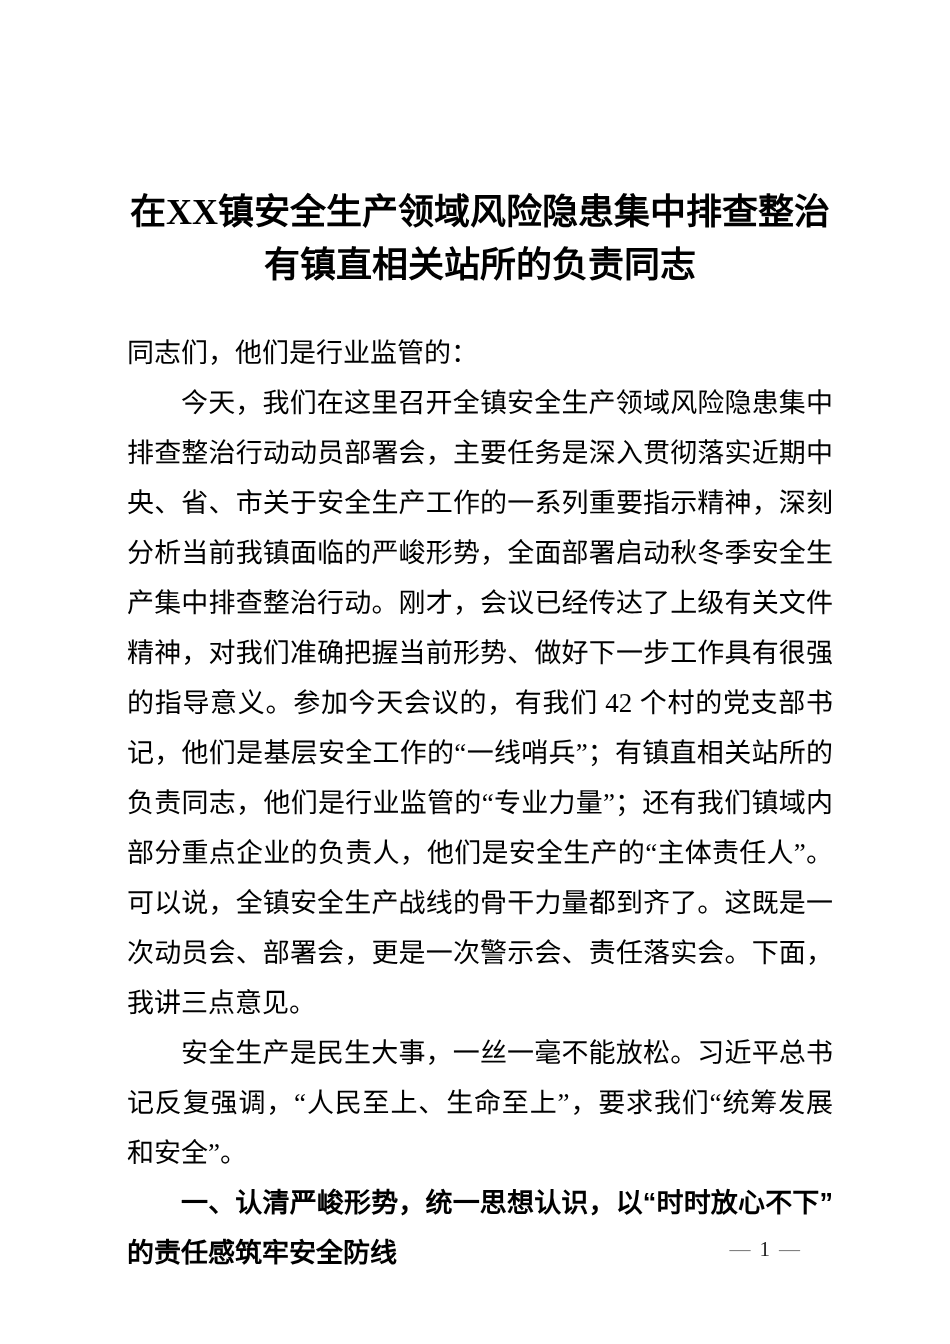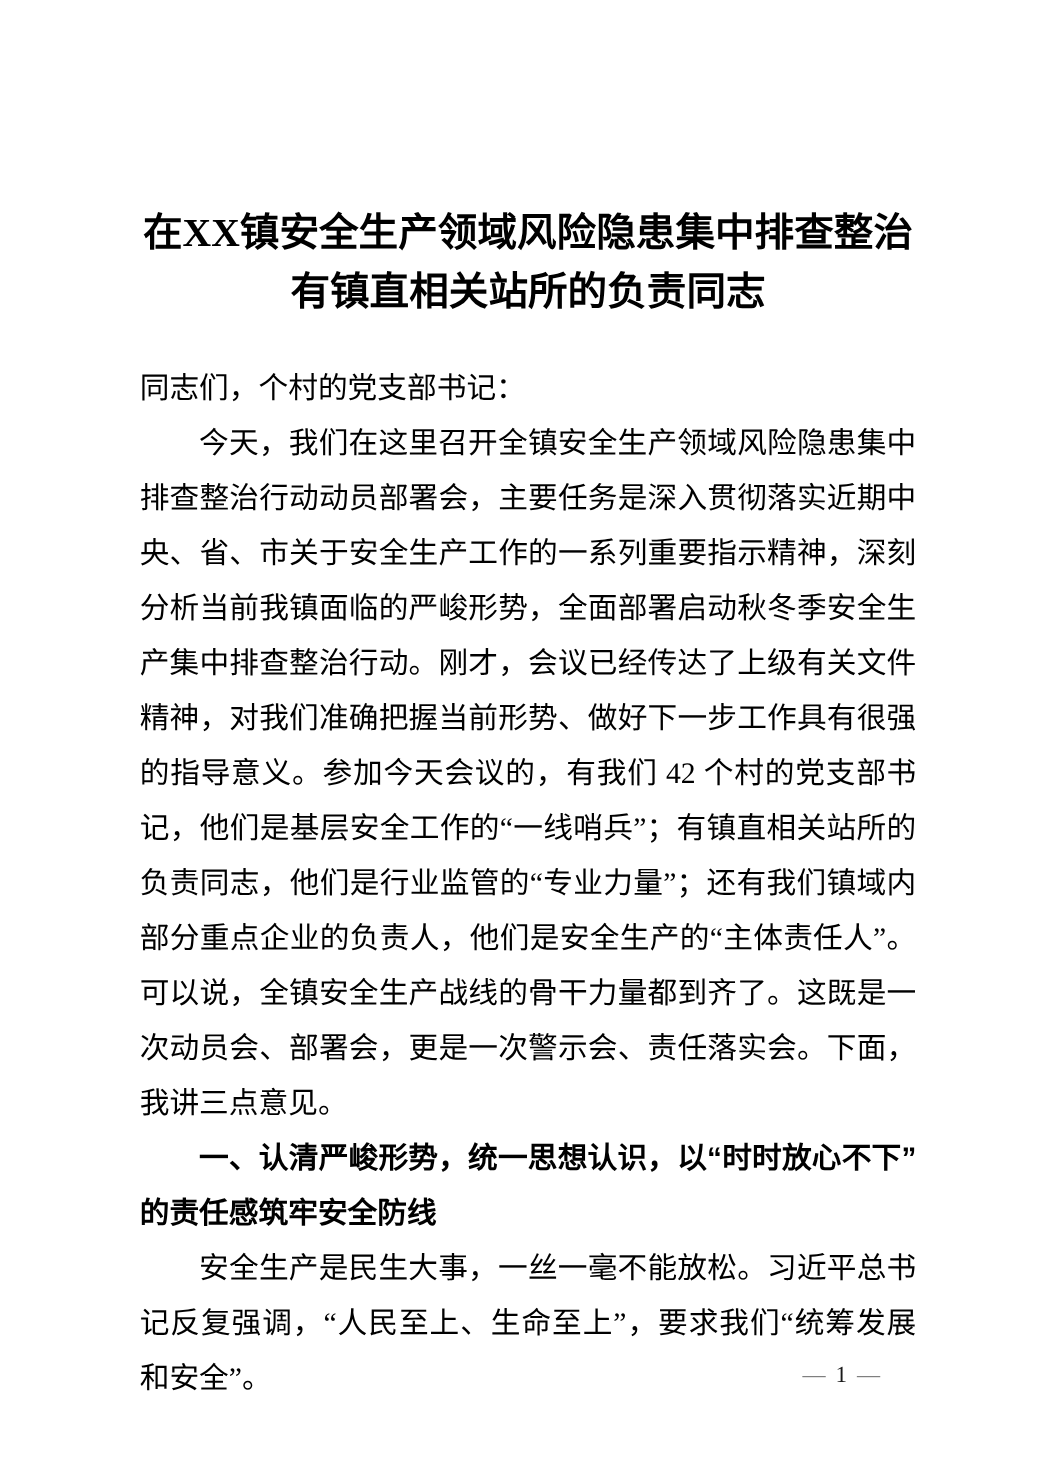--- a/index.html
+++ b/index.html
@@ -74,27 +74,27 @@
 <div class="page">
 
   <div class="content">
 
     <h1 class="doc-title">
       <span class="title-line">在XX镇安全生产领域风险隐患集中排查整治</span>
       <span class="title-line">有镇直相关站所的负责同志</span>
     </h1>
 
     <div class="body-text">
-      <p>同志们，个村的党支部书记：</p>
+      <p>同志们，他们是行业监管的：</p>
 
       <p class="indent">今天，我们在这里召开全镇安全生产领域风险隐患集中排查整治行动动员部署会，主要任务是深入贯彻落实近期中央、省、市关于安全生产工作的一系列重要指示精神，深刻分析当前我镇面临的严峻形势，全面部署启动秋冬季安全生产集中排查整治行动。刚才，会议已经传达了上级有关文件精神，对我们准确把握当前形势、做好下一步工作具有很强的指导意义。参加今天会议的，有我们 42 个村的党支部书记，他们是基层安全工作的“一线哨兵”；有镇直相关站所的负责同志，他们是行业监管的“专业力量”；还有我们镇域内部分重点企业的负责人，他们是安全生产的“主体责任人”。可以说，全镇安全生产战线的骨干力量都到齐了。这既是一次动员会、部署会，更是一次警示会、责任落实会。下面，我讲三点意见。</p>
 
+      <p class="indent">安全生产是民生大事，一丝一毫不能放松。习近平总书记反复强调，“人民至上、生命至上”，要求我们“统筹发展和安全”。</p>
+
       <p class="indent section-heading">一、认清严峻形势，统一思想认识，以“时时放心不下”的责任感筑牢安全防线</p>
-
-      <p class="indent">安全生产是民生大事，一丝一毫不能放松。习近平总书记反复强调，“人民至上、生命至上”，要求我们“统筹发展和安全”。</p>
     </div>
 
   </div>
 
   <div class="page-footer">
     <span class="dash">—</span><span class="num">1</span><span class="dash">—</span>
   </div>
 
 </div>
 

